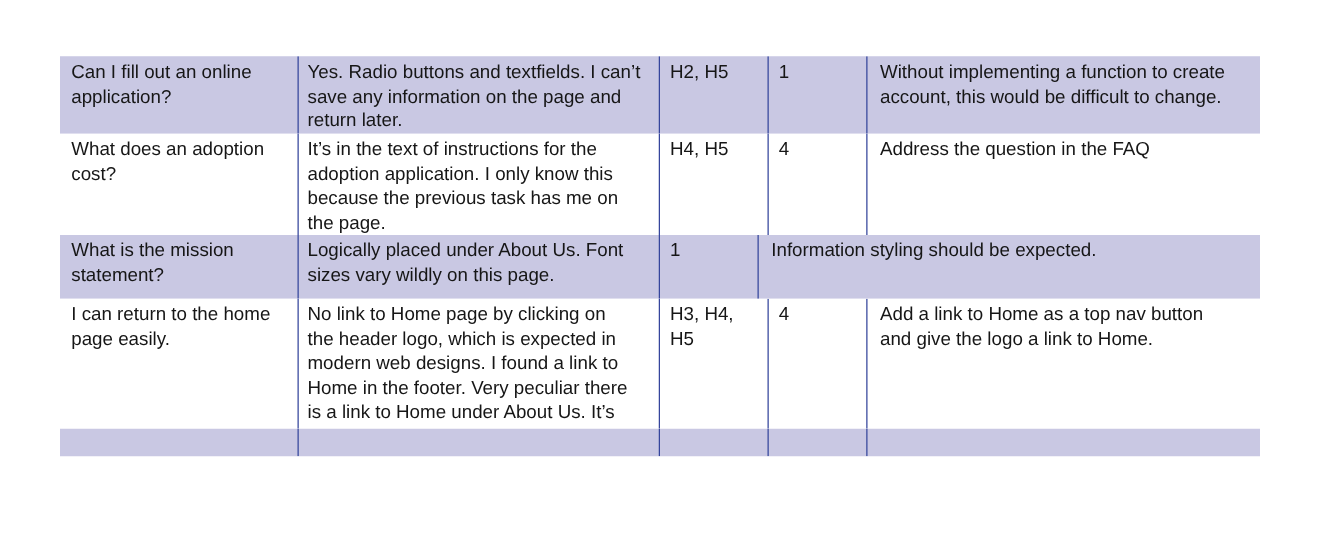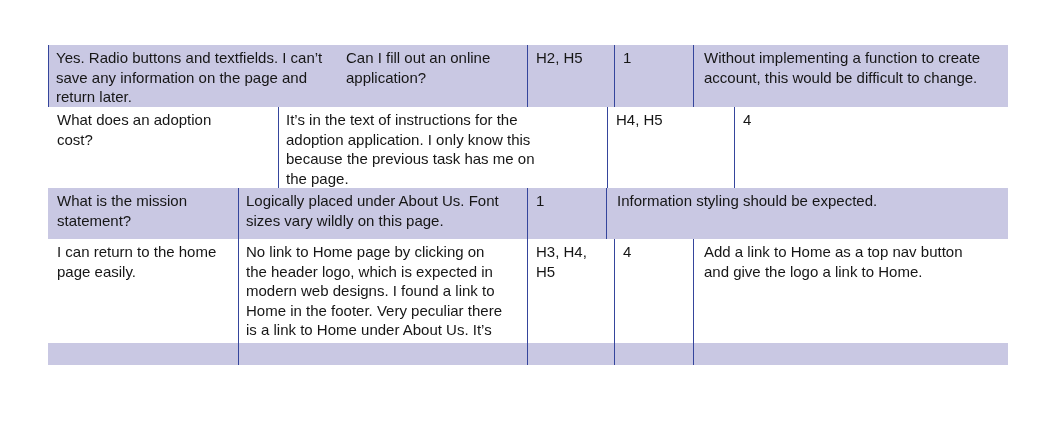--- a/index.html
+++ b/index.html
@@ -37,52 +37,53 @@
     white-space: pre-line;
     overflow: hidden;
   }
   .cell.bordered { border-left: 1px solid #35459c; }
   .c1 { width: 190px; }
   .c2 { width: 289px; padding-left: 7px; }
   .c3 { width: 87px;  padding-left: 8px; }
   .c4 { width: 79px;  padding-left: 8px; }
   .c5 { width: 315px; padding-left: 10px; }
   .h-r1 { height: 62px; }
-  .h-r2 { height: 81px; gap: 40px; }
+  .h-r2 { height: 81px; }
   .h-r3 { height: 51px; }
   .h-r4 { height: 104px; }
   .h-r5 { height: 22px; }
 </style>
 </head>
 <body>
 
 <div class="page">
   <div class="eval-table">
 
     <div class="trow shaded h-r1">
+      <div class="cell c1">Can I fill out an online
+application?</div>
       <div class="cell c2 bordered">Yes. Radio buttons and textfields. I can’t
 save any information on the page and
 return later.</div>
-      <div class="cell c1">Can I fill out an online
-application?</div>
       <div class="cell c3 bordered">H2, H5</div>
       <div class="cell c4 bordered">1</div>
       <div class="cell c5 bordered">Without implementing a function to create
 account, this would be difficult to change.</div>
     </div>
 
     <div class="trow plain h-r2">
       <div class="cell c1">What does an adoption
 cost?</div>
       <div class="cell c2 bordered">It’s in the text of instructions for the
 adoption application. I only know this
 because the previous task has me on
 the page.</div>
       <div class="cell c3 bordered">H4, H5</div>
       <div class="cell c4 bordered">4</div>
+      <div class="cell c5 bordered">Address the question in the FAQ</div>
     </div>
 
     <div class="trow shaded h-r3">
       <div class="cell c1">What is the mission
 statement?</div>
       <div class="cell c2 bordered">Logically placed under About Us. Font
 sizes vary wildly on this page.</div>
       <div class="cell c4 bordered">1</div>
       <div class="cell c5 bordered">Information styling should be expected.</div>
     </div>

